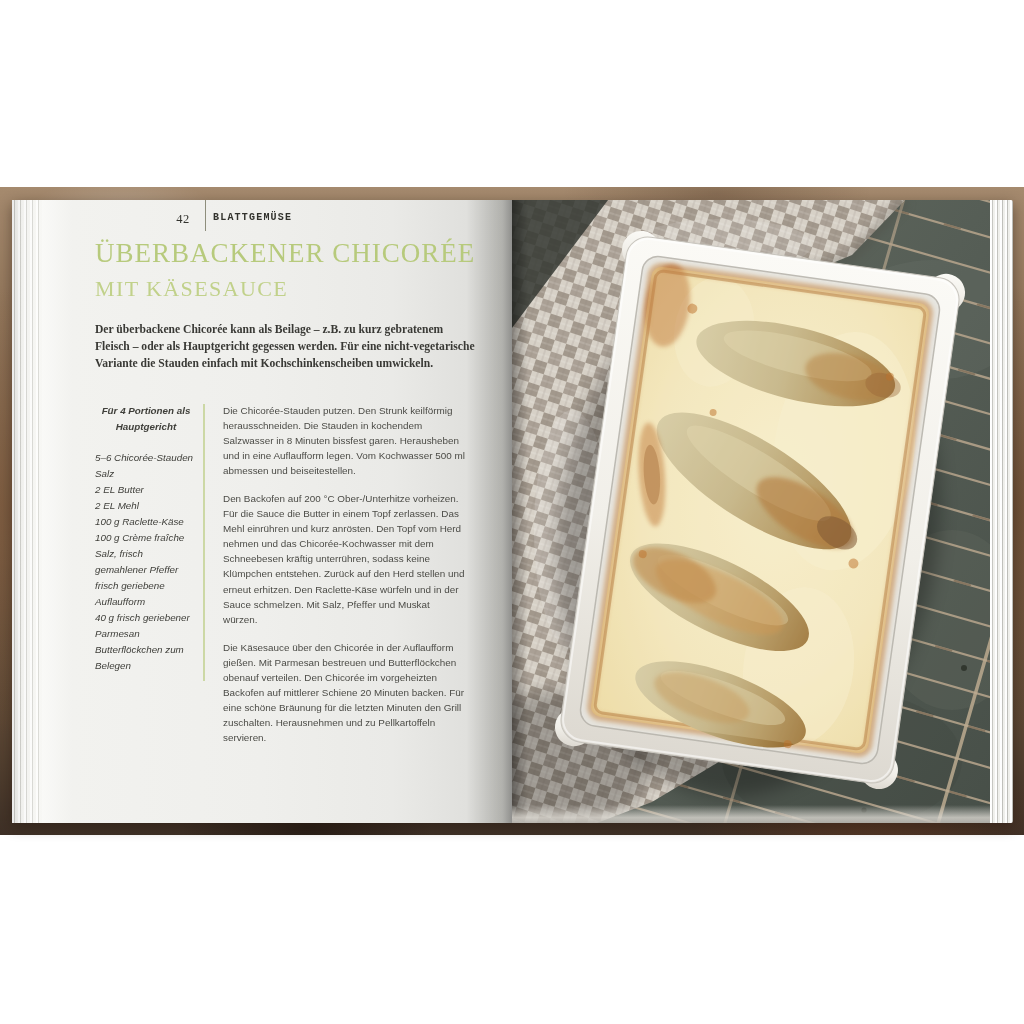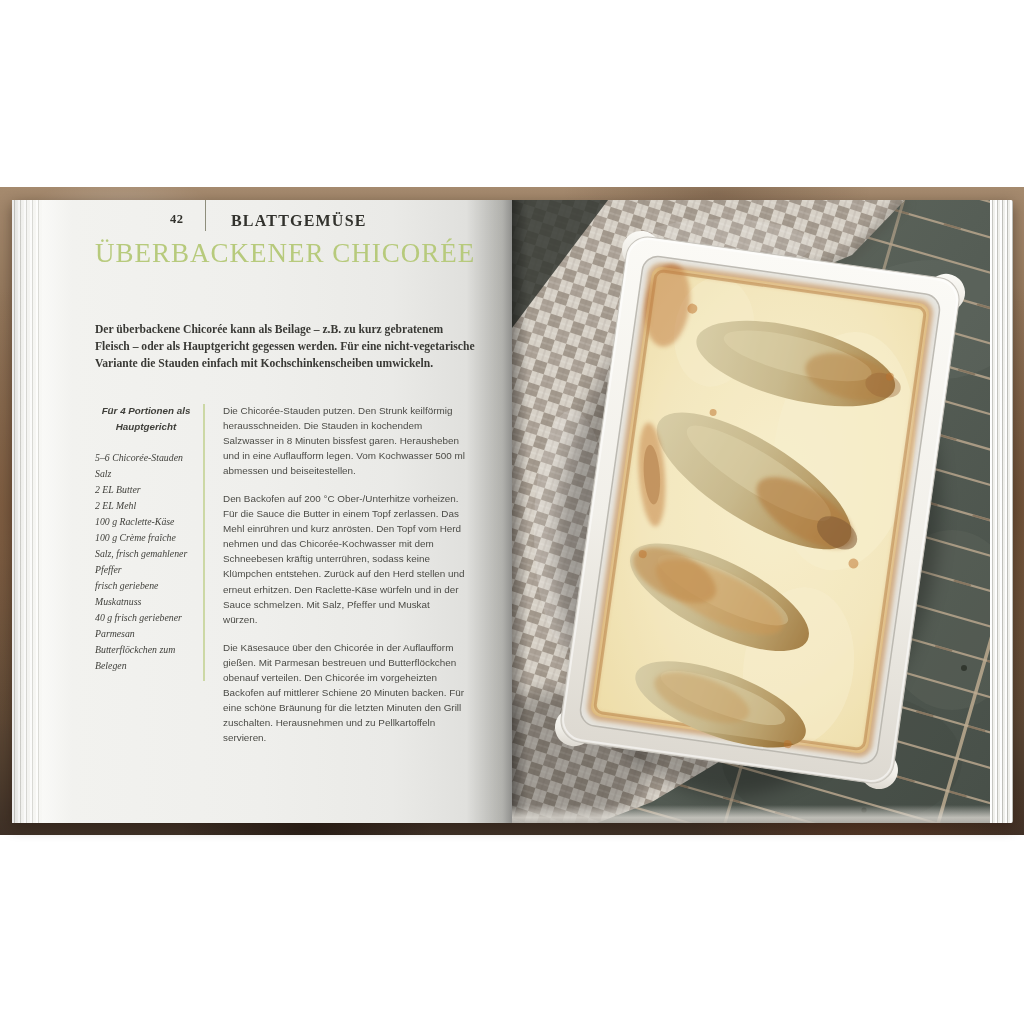--- a/index.html
+++ b/index.html
@@ -27,41 +27,41 @@
   .edge-stack-left{position:absolute;left:0;top:0;bottom:0;width:30px;opacity:.75;
     background:repeating-linear-gradient(90deg,rgba(255,255,255,.95) 0 2px,
                rgba(178,178,172,.55) 2px 3px,rgba(246,246,243,.85) 3px 6px);}
   .page-photo{left:500px;width:478px;background:#565e56;}
   .edge-stack-right{position:absolute;left:978px;top:0;height:623px;width:23px;
     border-radius:0 2px 2px 0;
     background:repeating-linear-gradient(90deg,rgba(255,255,255,.95) 0 2px,
                rgba(168,168,162,.6) 2px 3px,rgba(240,240,236,.9) 3px 5px),
                linear-gradient(90deg,#f7f7f4,#d9d9d4);}
   
-  .runninghead-num{position:absolute;left:158px;top:12px;width:26px;text-align:left;
-    font-family:"Liberation Serif",serif;font-size:12.5px;font-weight:700;
+  .runninghead-num{position:absolute;left:158px;top:12px;width:26px;text-align:center;
+    font-family:"Liberation Serif",serif;font-size:12.5px;font-weight:400;
     letter-spacing:.5px;color:#32322d;}
   .runninghead-rule{position:absolute;left:193px;top:0;width:1px;height:31px;background:#8e8e7c;}
-  .runninghead-sec{position:absolute;left:219px;top:12px;
-    font-family:Liberation Serif, serif;font-size:16px;font-weight:600;
+  .runninghead-sec{position:absolute;left:201px;top:12px;
+    font-family:Liberation Mono, monospace;font-size:10px;font-weight:600;
     letter-spacing:1.2px;color:#32322d;}
   .recipe-title{position:absolute;left:83px;top:38px;margin:0;
     font-family:"Liberation Serif",serif;font-weight:500;font-size:27px;
     letter-spacing:1px;color:#b7ca7c;white-space:nowrap;}
   .recipe-subtitle{position:absolute;left:83px;top:76px;margin:0;
     font-family:"Liberation Serif",serif;font-weight:500;font-size:22px;
     letter-spacing:1.4px;color:#c1d18a;white-space:nowrap;}
   .recipe-intro{position:absolute;left:83px;top:122px;width:382px;margin:0;
     font-family:"Liberation Serif",serif;font-weight:700;font-size:11.6px;
     line-height:1.46;color:#393935;}
   .cols{position:absolute;left:83px;top:203px;width:386px;height:300px;}
   .ingredients{position:absolute;left:0;top:0;width:102px;
     font-style:italic;font-size:9.8px;line-height:1.63;color:#3f3f3a;}
   .servings-note{margin:0 0 15px 0;font-weight:700;text-align:center;}
-  .ingredients ul{margin:0;padding:0;list-style:none;font-family:Liberation Serif, serif;}
+  .ingredients ul{margin:0;padding:0;list-style:none;}
   .col-rule{position:absolute;left:108px;top:1px;width:1.5px;height:277px;background:#ccd8a5;}
   .steps{position:absolute;left:116px;top:0;width:254px;
     font-size:9.9px;line-height:1.52;color:#4b4b46;}
   .steps p{margin:0 0 13px 12px;}
 </style>
 </head>
 <body>
 
 <div class="viewport">
 
@@ -70,34 +70,35 @@
   <div class="book">
 
     <div class="page page-left">
       <div class="edge-stack-left"></div>
 
       <span class="runninghead-num">42</span>
       <span class="runninghead-rule"></span>
       <span class="runninghead-sec">BLATTGEMÜSE</span>
 
       <h1 class="recipe-title">ÜBERBACKENER CHICORÉE</h1>
+      <h2 class="recipe-subtitle">MIT KÄSESAUCE</h2>
       <p class="recipe-intro">Der überbackene Chicorée kann als Beilage – z.B. zu kurz gebratenem Fleisch – oder als Hauptgericht gegessen werden. Für eine nicht-vegetarische Variante die Stauden einfach mit Kochschinkenscheiben umwickeln.</p>
 
       <div class="cols">
         <aside class="ingredients">
           <p class="servings-note">Für 4 Portionen als Hauptgericht</p>
           <ul>
             <li>5–6 Chicorée-Stauden</li>
             <li>Salz</li>
             <li>2 EL Butter</li>
             <li>2 EL Mehl</li>
             <li>100 g Raclette-Käse</li>
             <li>100 g Crème fraîche</li>
             <li>Salz, frisch gemahlener Pfeffer</li>
-            <li>frisch geriebene Muskatnuss</li>
+            <li>frisch geriebene Auflaufform</li>
             <li>40 g frisch geriebener Parmesan</li>
             <li>Butterflöckchen zum Belegen</li>
           </ul>
         </aside>
         <div class="col-rule"></div>
         <div class="steps">
           <p>Die Chicorée-Stauden putzen. Den Strunk keilförmig herausschneiden. Die Stauden in kochendem Salzwasser in 8 Minuten bissfest garen. Herausheben und in eine Auflaufform legen. Vom Kochwasser 500 ml abmessen und beiseitestellen.</p>
           <p>Den Backofen auf 200 °C Ober-/Unterhitze vorheizen. Für die Sauce die Butter in einem Topf zerlassen. Das Mehl einrühren und kurz anrösten. Den Topf vom Herd nehmen und das Chicorée-Kochwasser mit dem Schneebesen kräftig unterrühren, sodass keine Klümpchen entstehen. Zurück auf den Herd stellen und erneut erhitzen. Den Raclette-Käse würfeln und in der Sauce schmelzen. Mit Salz, Pfeffer und Muskat würzen.</p>
           <p>Die Käsesauce über den Chicorée in der Auflaufform gießen. Mit Parmesan bestreuen und Butterflöckchen obenauf verteilen. Den Chicorée im vorgeheizten Backofen auf mittlerer Schiene 20 Minuten backen. Für eine schöne Bräunung für die letzten Minuten den Grill zuschalten. Herausnehmen und zu Pellkartoffeln servieren.</p>
         </div>

